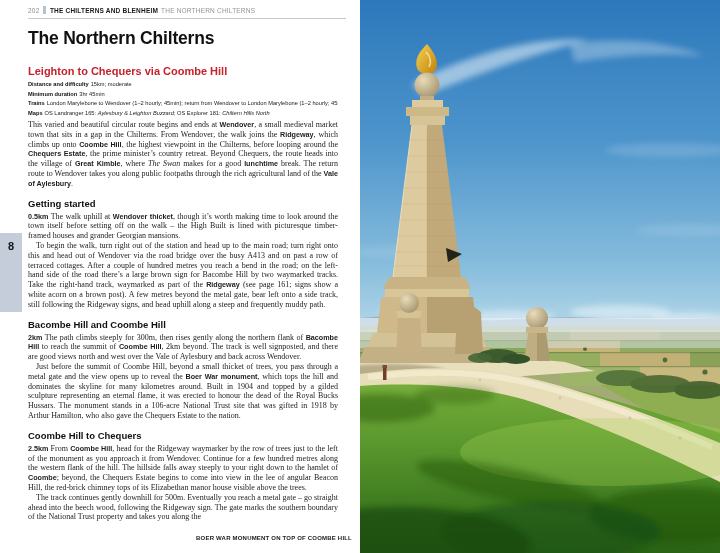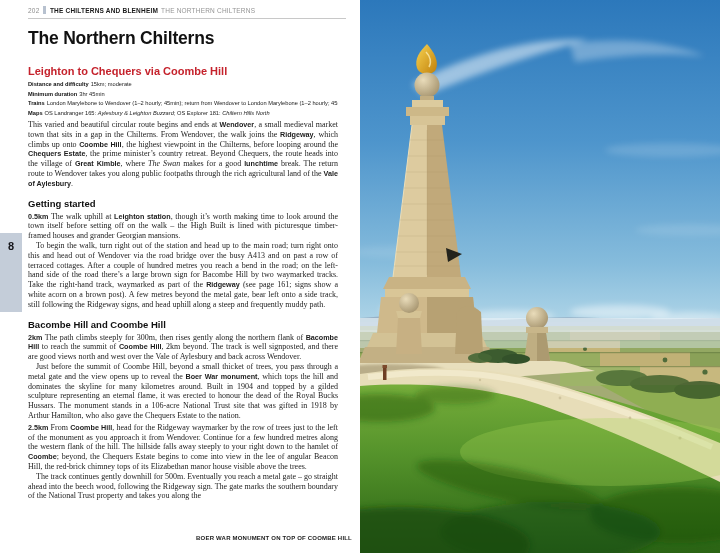--- a/index.html
+++ b/index.html
@@ -74,27 +74,28 @@
           <span class="lbl">Trains</span><span><span>London Marylebone to Wendover (1–2 hourly; 45min); return from Wendover to London Marylebone (1–2 hourly; 45min)</span></span>
         </div>
         <div class="info-line">
           <span class="lbl">Maps</span><span><span>OS Landranger 165: </span><span class="run-i">Aylesbury &amp; Leighton Buzzard</span><span>; OS Explorer 181: </span><span class="run-i">Chiltern Hills North</span></span>
         </div>
       </div>
 
       <p class="bodytext"><span>This varied and beautiful circular route begins and ends at </span><span class="run-b">Wendover</span><span>, a small medieval market town that sits in a gap in the Chilterns. From Wendover, the walk joins the </span><span class="run-b">Ridgeway</span><span>, which climbs up onto </span><span class="run-b">Coombe Hill</span><span>, the highest viewpoint in the Chilterns, before looping around the </span><span class="run-b">Chequers Estate</span><span>, the prime minister’s country retreat. Beyond Chequers, the route heads into the village of </span><span class="run-b">Great Kimble</span><span>, where </span><span class="run-i">The Swan</span><span> makes for a good </span><span class="run-b">lunchtime</span><span> break. The return route to Wendover takes you along public footpaths through the rich agricultural land of the </span><span class="run-b">Vale of Aylesbury</span><span>.</span></p>
 
       <h3 class="sect-heading">Getting started</h3>
-      <p class="bodytext"><span class="run-b">0.5km</span><span> The walk uphill at </span><span class="run-b">Leighton station</span><span>, though it’s worth making time to look around the town itself before setting off on the walk – the High Built is lined with picturesque timber-framed houses and grander Georgian mansions.</span></p>
+      <p class="bodytext"><span class="run-b">0.5km</span><span> The walk uphill at </span><span class="run-b">Wendover thicket</span><span>, though it’s worth making time to look around the town itself before setting off on the walk – the High Built is lined with picturesque timber-framed houses and grander Georgian mansions.</span></p>
       <p class="bodytext indent"><span>To begin the walk, turn right out of the station and head up to the main road; turn right onto this and head out of Wendover via the road bridge over the busy A413 and on past a row of terraced cottages. After a couple of hundred metres you reach a bend in the road; on the left-hand side of the road there’s a large brown sign for Bacombe Hill by two waymarked tracks. Take the right-hand track, waymarked as part of the </span><span class="run-b">Ridgeway</span><span> (see page 161; signs show a white acorn on a brown post). A few metres beyond the metal gate, bear left onto a side track, still following the Ridgeway signs, and head uphill along a steep and frequently muddy path.</span></p>
 
       <h3 class="sect-heading">Bacombe Hill and Coombe Hill</h3>
       <p class="bodytext"><span class="run-b">2km</span><span> The path climbs steeply for 300m, then rises gently along the northern flank of </span><span class="run-b">Bacombe Hill</span><span> to reach the summit of </span><span class="run-b">Coombe Hill</span><span>, 2km beyond. The track is well signposted, and there are good views north and west over the Vale of Aylesbury and back across Wendover.</span></p>
       <p class="bodytext indent"><span>Just before the summit of Coombe Hill, beyond a small thicket of trees, you pass through a metal gate and the view opens up to reveal the </span><span class="run-b">Boer War monument</span><span>, which tops the hill and dominates the skyline for many kilometres around. Built in 1904 and topped by a gilded sculpture representing an eternal flame, it was erected to honour the dead of the Royal Bucks Hussars. The monument stands in a 106-acre National Trust site that was gifted in 1918 by Arthur Hamilton, who also gave the Chequers Estate to the nation.</span></p>
 
+      <h3 class="sect-heading">Coombe Hill to Chequers</h3>
       <p class="bodytext"><span class="run-b">2.5km</span><span> From </span><span class="run-b">Coombe Hill</span><span>, head for the Ridgeway waymarker by the row of trees just to the left of the monument as you approach it from Wendover. Continue for a few hundred metres along the western flank of the hill. The hillside falls away steeply to your right down to the hamlet of </span><span class="run-b">Coombe</span><span>; beyond, the Chequers Estate begins to come into view in the lee of angular Beacon Hill, the red-brick chimney tops of its Elizabethan manor house visible above the trees.</span></p>
       <p class="bodytext indent"><span>The track continues gently downhill for 500m. Eventually you reach a metal gate – go straight ahead into the beech wood, following the Ridgeway sign. The gate marks the southern boundary of the National Trust property and takes you along the</span></p>
 
       <div class="spacer"></div>
 
       <div class="photo-caption">BOER WAR MONUMENT ON TOP OF COOMBE HILL</div>
     </div>
   </div>
 
   <div class="page-right">

